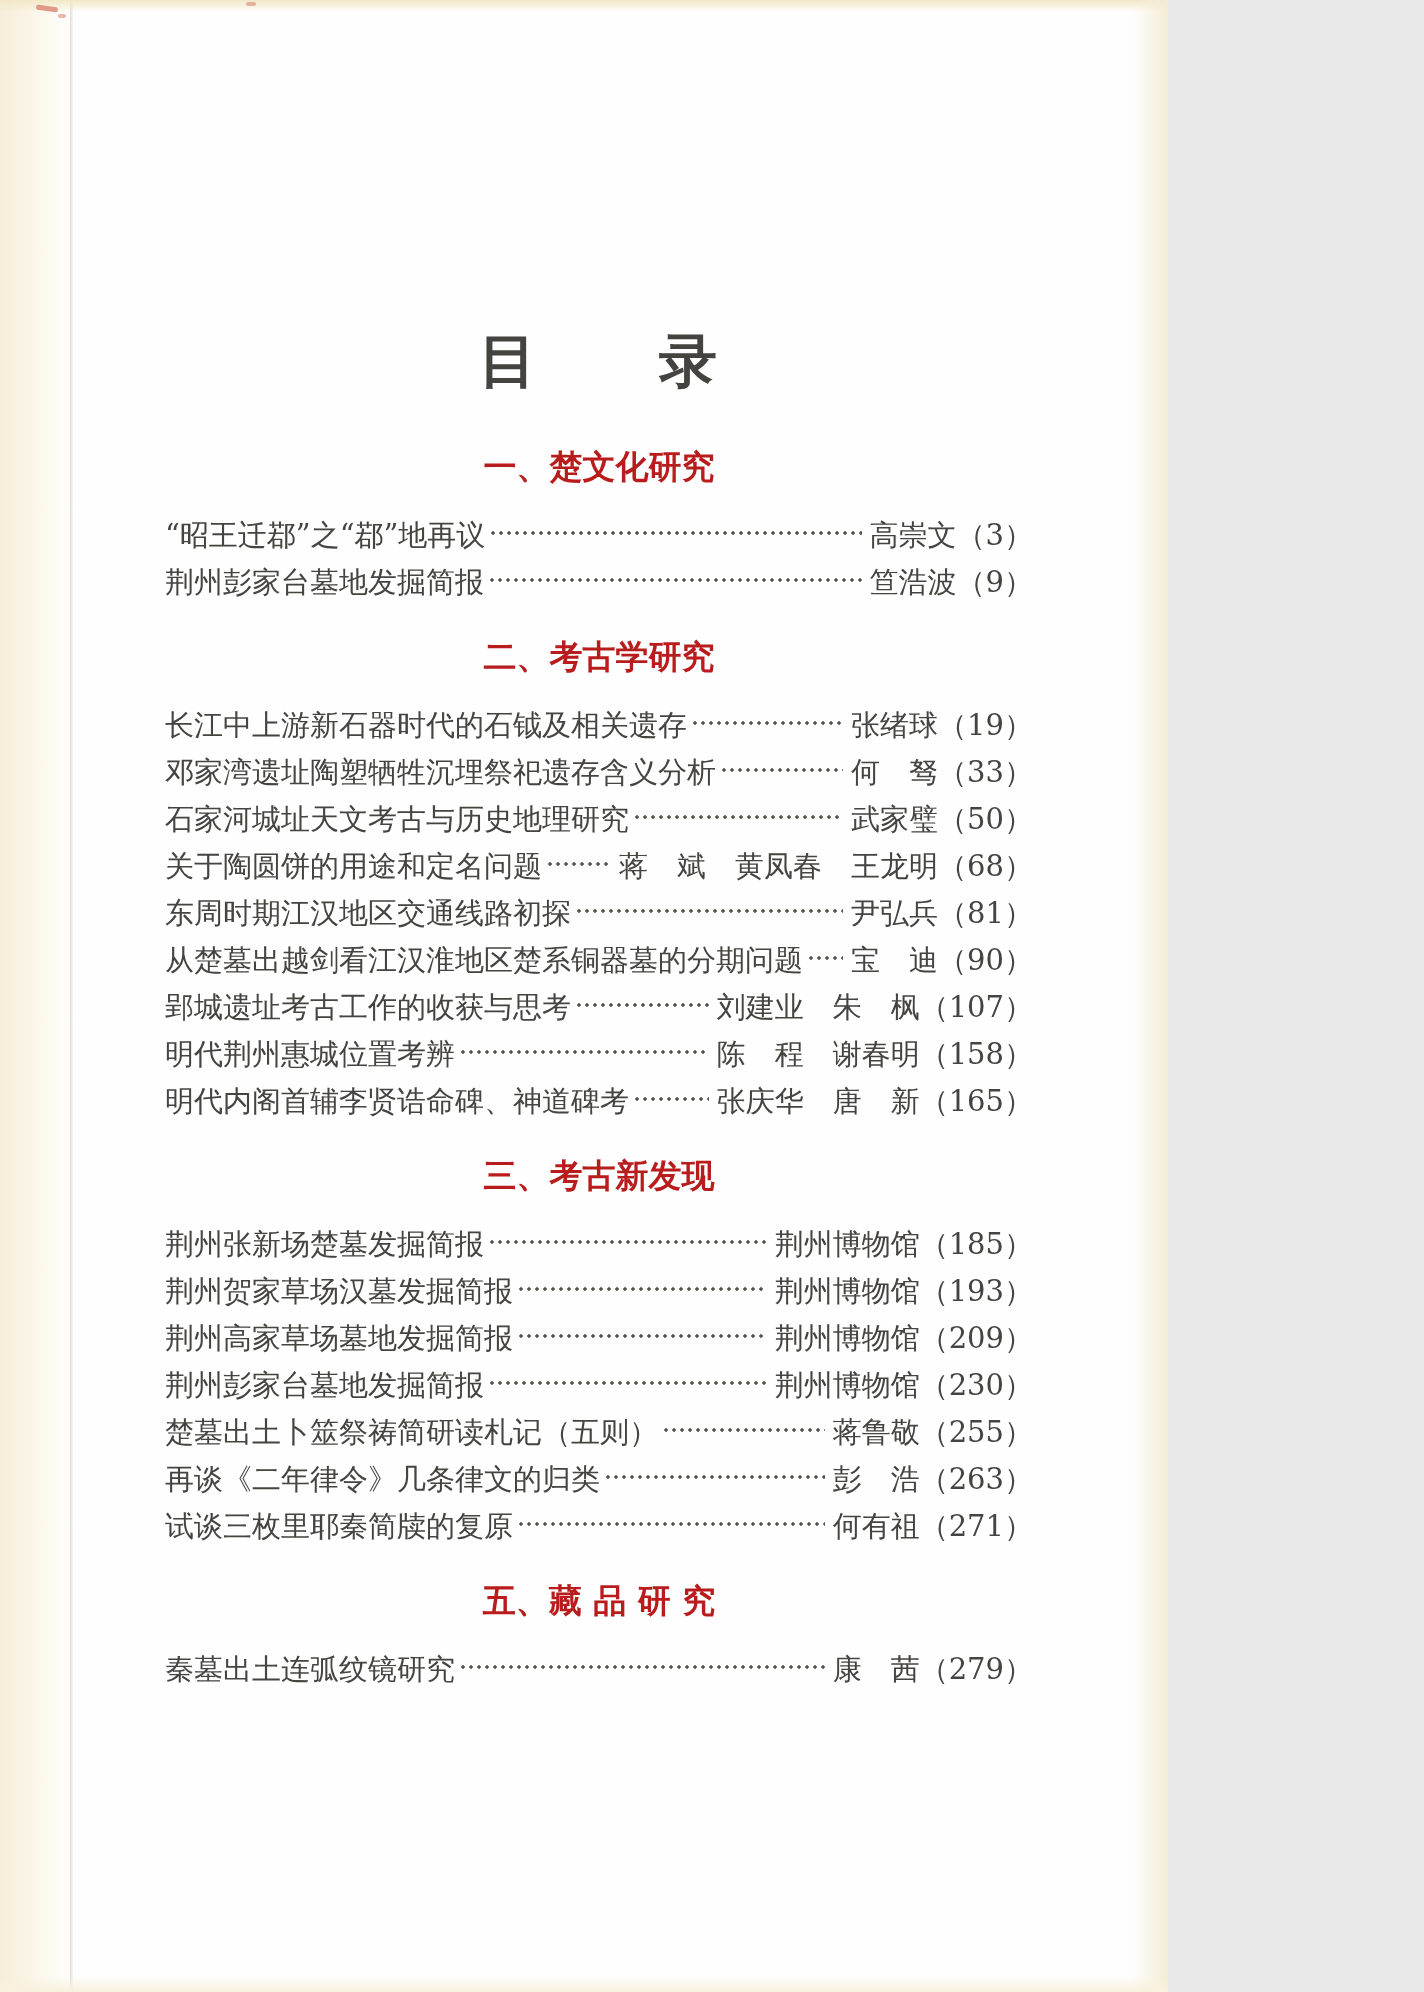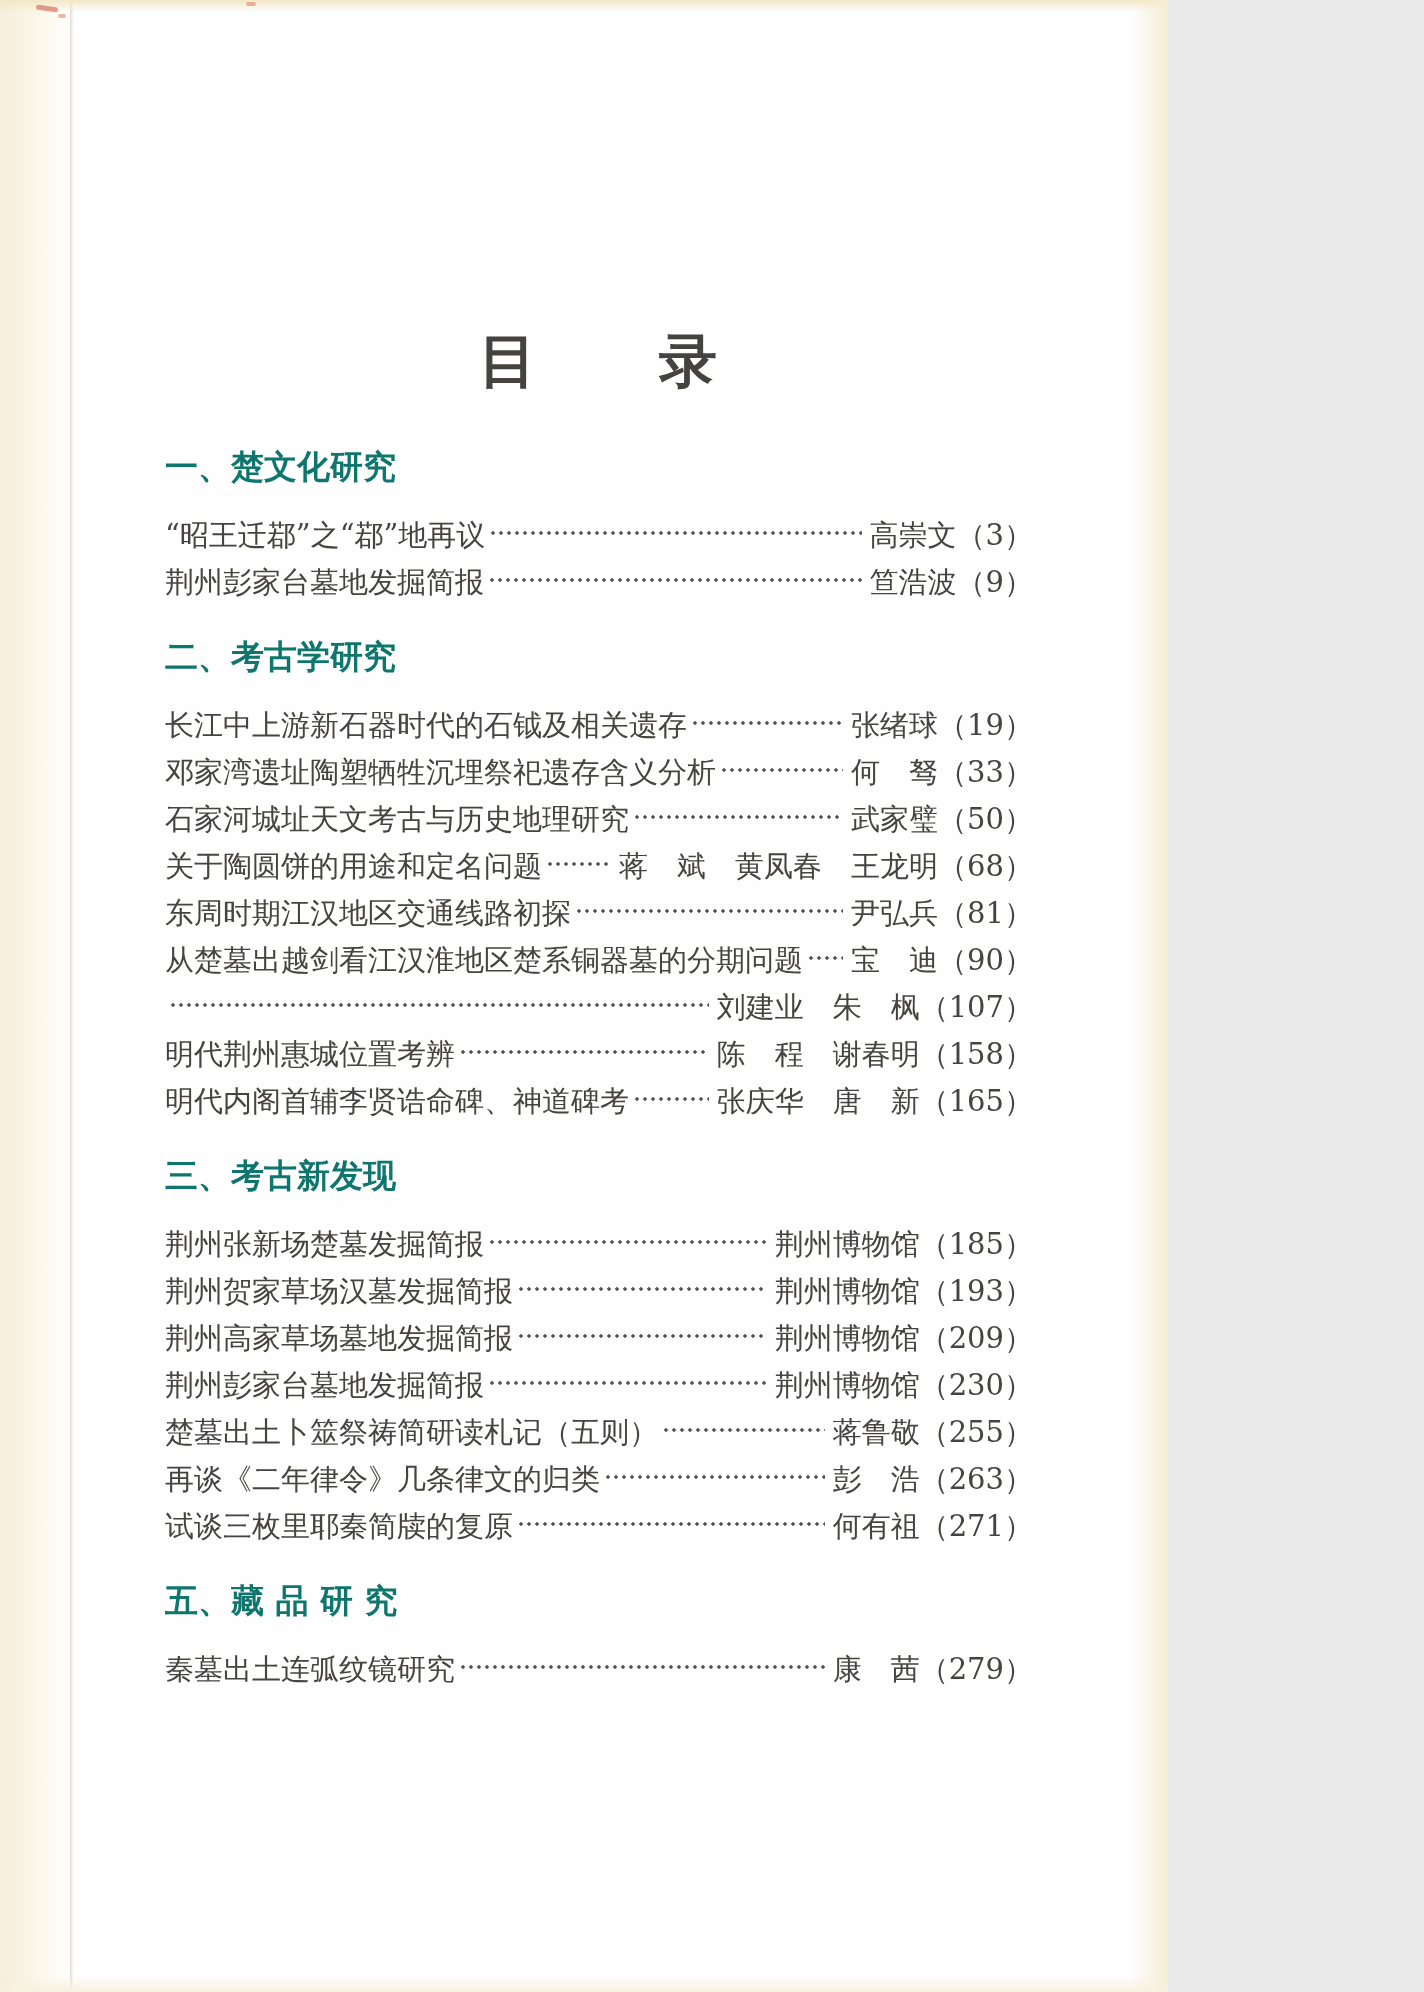--- a/index.html
+++ b/index.html
@@ -32,25 +32,25 @@
   .doc-title{
     margin:330px 0 55px 0;
     text-align:center;
     font-size:58px;line-height:62px;
     font-weight:700;
     color:#444340;
     letter-spacing:2px;
   }
   .sec-head{
     margin:34px 0 22px 0;
-    text-align:left;
+    text-align:center;
     font-family:"DejaVu Sans", sans-serif;
     font-weight:700;
     font-size:33px;line-height:40px;
-    color:#0f766e;
+    color:#b91c1c;
   }
   .row{
     display:flex;
     align-items:flex-end;
     height:47px;
     font-size:29px;
     color:#454440;
   }
   .etitle{white-space:nowrap;flex:0 0 auto;}
   .leader{
@@ -129,20 +129,21 @@
             <span class="eauthors">尹弘兵</span>
             <span class="epage">（81）</span>
           </div>
           <div class="row">
             <span class="etitle">从楚墓出越剑看江汉淮地区楚系铜器墓的分期问题</span>
             <span class="leader"></span>
             <span class="eauthors">宝　迪</span>
             <span class="epage">（90）</span>
           </div>
           <div class="row">
+            <span class="etitle">郢城遗址考古工作的收获与思考</span>
             <span class="leader"></span>
             <span class="eauthors">刘建业　朱　枫</span>
             <span class="epage">（107）</span>
           </div>
           <div class="row">
             <span class="etitle">明代荆州惠城位置考辨</span>
             <span class="leader"></span>
             <span class="eauthors">陈　程　谢春明</span>
             <span class="epage">（158）</span>
           </div>

